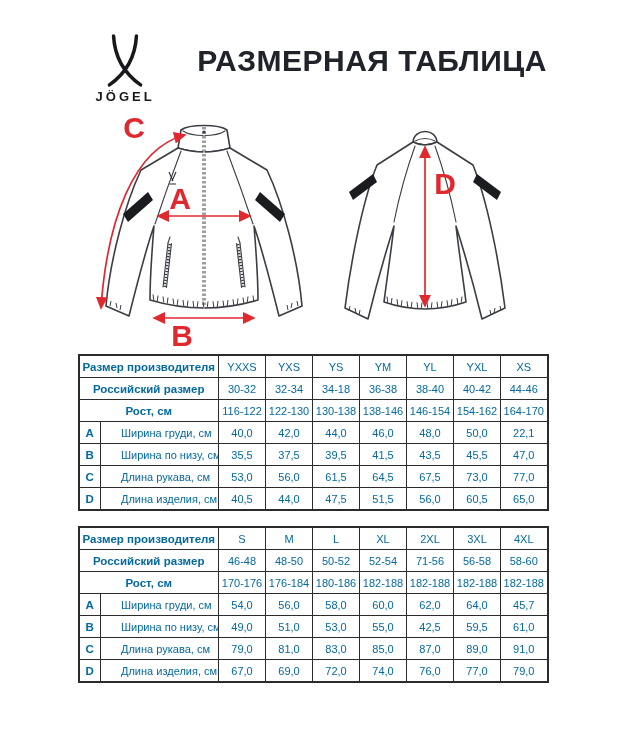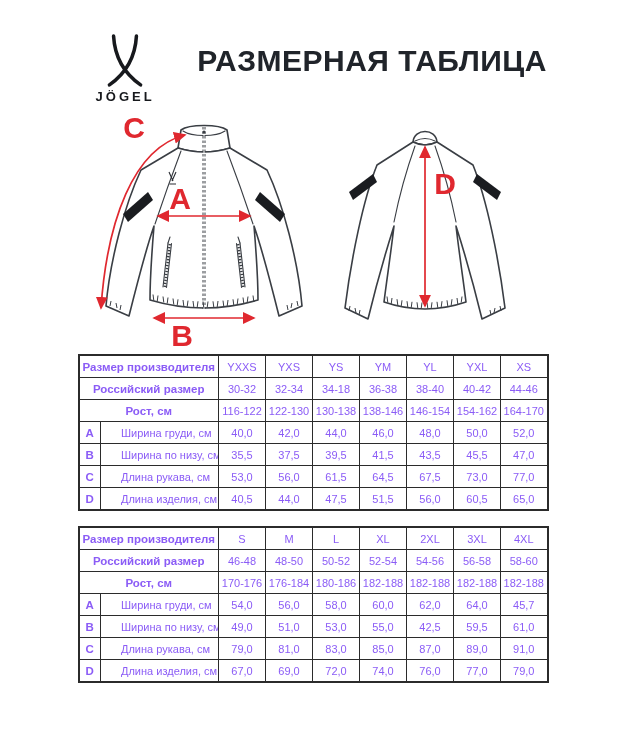--- a/index.html
+++ b/index.html
@@ -8,21 +8,21 @@
 
   .header{display:flex;justify-content:center;align-items:flex-start;gap:16px;padding-top:34px;}
   .logo{display:flex;flex-direction:column;align-items:center;width:96px;}
   .logo-text{font-weight:bold;font-size:13px;letter-spacing:3px;color:#17191d;margin-top:1px;text-align:right;}
   .title{margin:12px 0 0 8px;font-size:30px;font-weight:bold;color:#20242a;letter-spacing:.5px;line-height:1;}
 
   .diagrams{display:flex;justify-content:center;gap:10px;margin-top:6px;}
   .diagrams svg{display:block;}
 
   .tables{width:469px;margin:6px auto 0;}
-  table{border-collapse:collapse;table-layout:fixed;width:469px;color:#8b5cf6;border:2.5px solid #2b2b2b;}
+  table{border-collapse:collapse;table-layout:fixed;width:469px;color:#0369a1;border:2.5px solid #2b2b2b;}
   table + table{margin-top:15px;}
   th,td{border:1.5px solid #2b2b2b;height:21px;padding:0;font-size:11px;text-align:center;vertical-align:middle;font-weight:normal;overflow:hidden;white-space:nowrap;}
   th.lbl{font-weight:bold;font-size:11.5px;}
   th.letter{font-weight:bold;font-size:11.5px;}
   th.param{text-align:left;padding-left:20px;font-weight:normal;}
   .jacket-line{stroke:#3a3e44;fill:none;stroke-width:1.5;stroke-linejoin:round;stroke-linecap:round;}
   .jacket-fill{stroke:#3a3e44;fill:#ffffff;stroke-width:1.6;stroke-linejoin:round;}
   .thin{stroke-width:1.1;}
   .stripe{fill:#1a1c20;stroke:none;}
   .red{stroke:#e0282f;fill:none;stroke-width:1.7;}
@@ -160,21 +160,21 @@
           </tr>
           <tr>
             <th class="letter">A</th>
             <th class="param">Ширина груди, см</th>
             <td>40,0</td>
             <td>42,0</td>
             <td>44,0</td>
             <td>46,0</td>
             <td>48,0</td>
             <td>50,0</td>
-            <td>52,0</td>
+            <td>22,1</td>
           </tr>
           <tr>
             <th class="letter">B</th>
             <th class="param">Ширина по низу, см</th>
             <td>35,5</td>
             <td>37,5</td>
             <td>39,5</td>
             <td>41,5</td>
             <td>43,5</td>
             <td>45,5</td>
@@ -226,21 +226,21 @@
             <td>2XL</td>
             <td>3XL</td>
             <td>4XL</td>
           </tr>
           <tr>
             <th class="lbl" colspan="2">Российский размер</th>
             <td>46-48</td>
             <td>48-50</td>
             <td>50-52</td>
             <td>52-54</td>
-            <td>54-56</td>
+            <td>71-56</td>
             <td>56-58</td>
             <td>58-60</td>
           </tr>
           <tr>
             <th class="lbl" colspan="2">Рост, см</th>
             <td>170-176</td>
             <td>176-184</td>
             <td>180-186</td>
             <td>182-188</td>
             <td>182-188</td>

